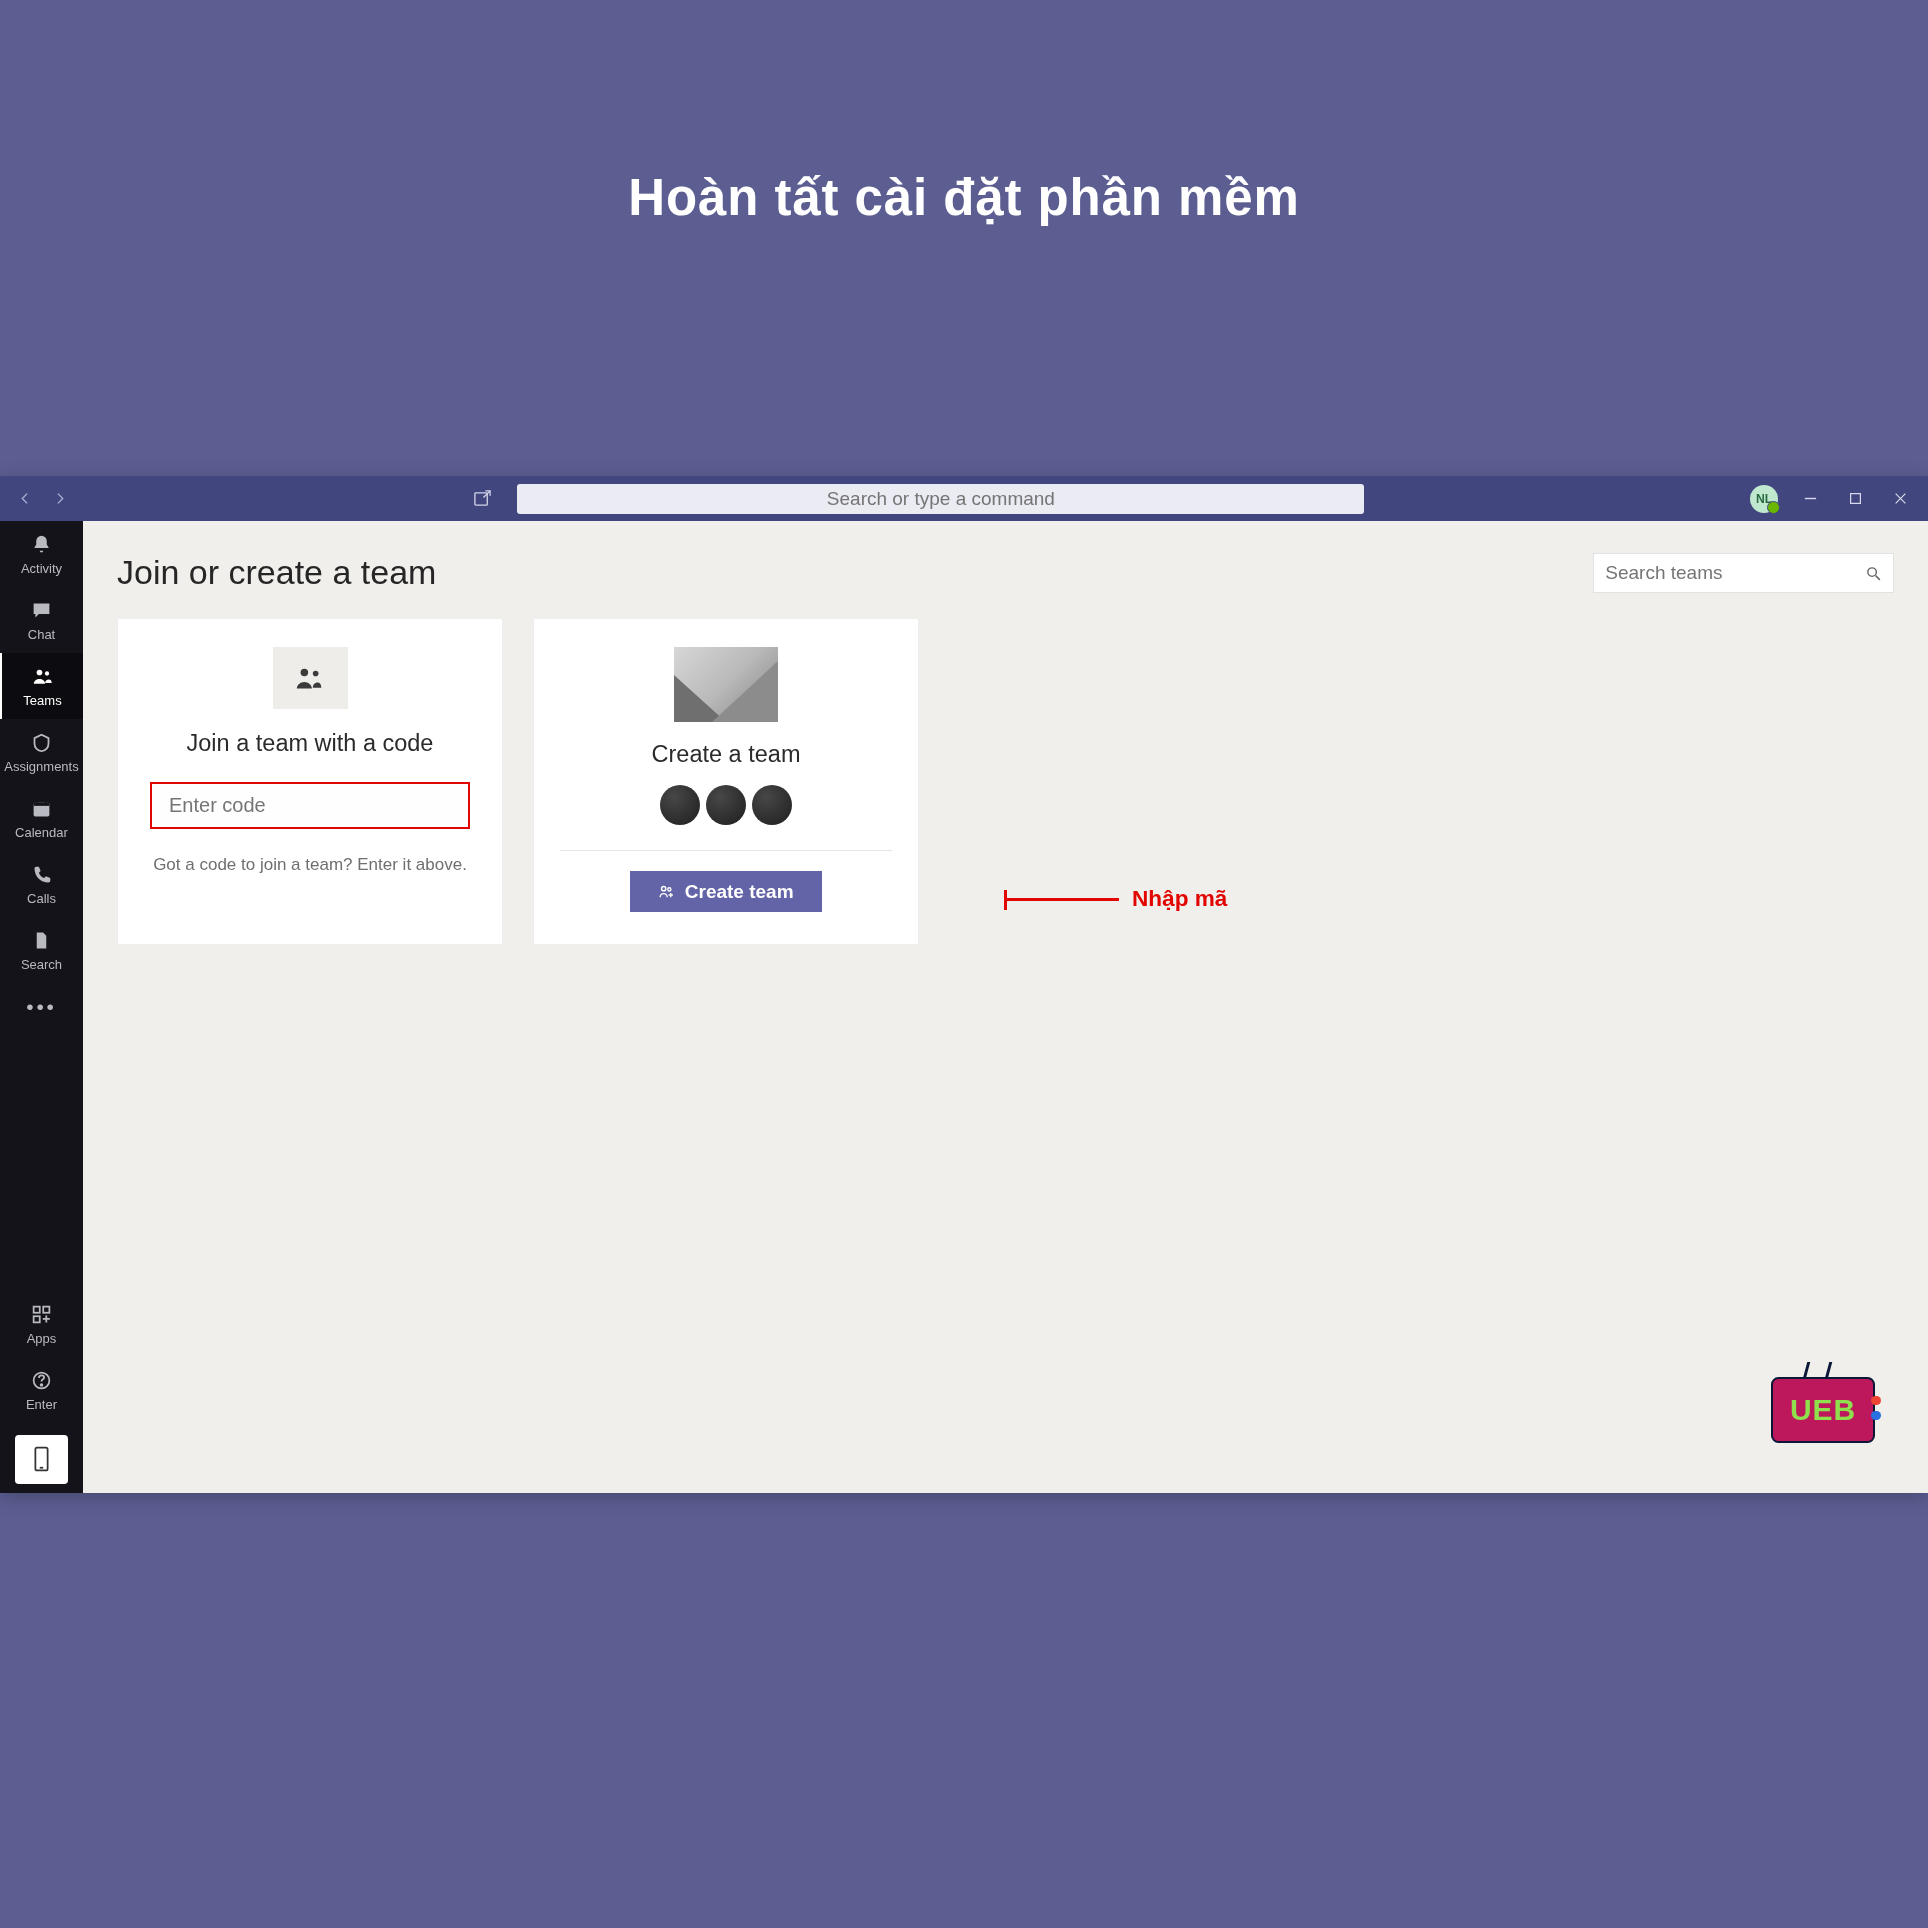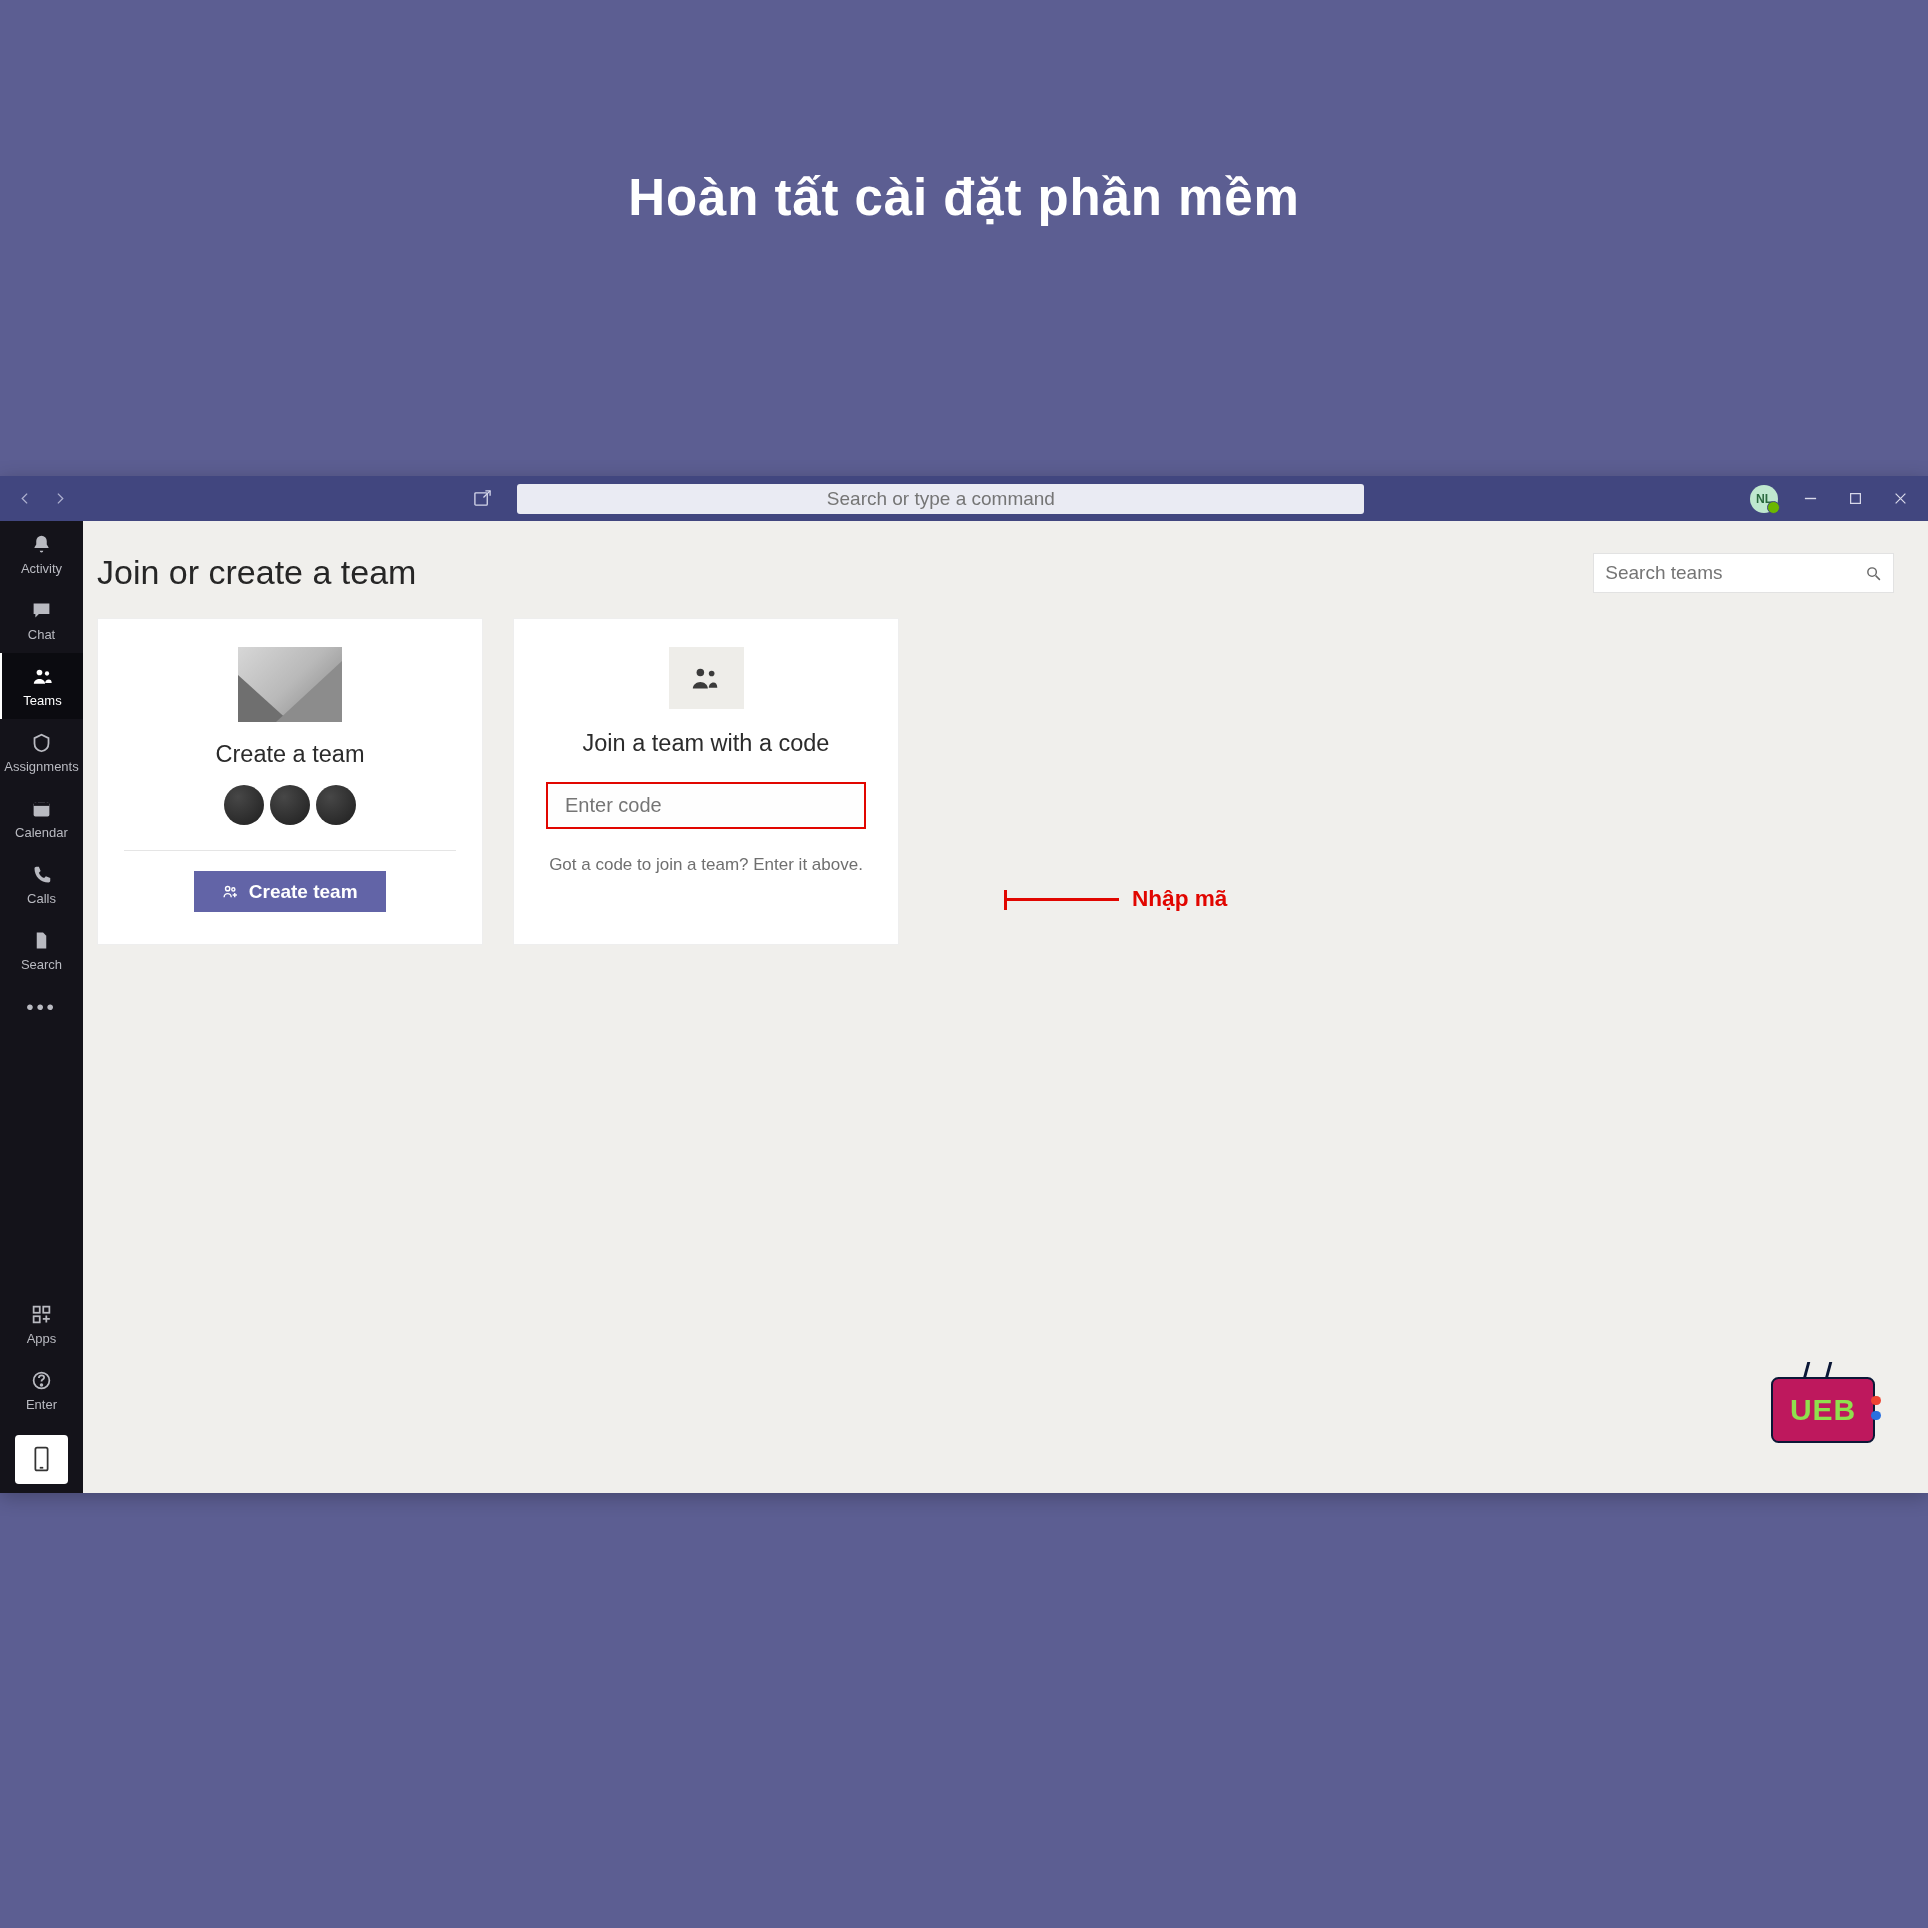--- a/index.html
+++ b/index.html
@@ -32,21 +32,21 @@
 
 .sidebar { width:83px; background:#14131a; display:flex; flex-direction:column; align-items:center; color:#aaa; }
 .sbitem { width:83px; height:66px; display:flex; flex-direction:column; align-items:center; justify-content:center; gap:3.8px; color:#b9bac1; cursor:pointer; font-size:14px; }
 .sbitem.active { background:#0b0b10; color:#fff; border-left:2.8px solid #fff; }
 .sbitem .ic { width:24.5px; height:24.5px; display:flex; align-items:center; justify-content:center; }
 .sbitem span { font-size:13px; }
 .sbspacer { flex:1; }
 .sbmore { width:83px; height:47px; display:flex; align-items:center; justify-content:center; color:#b9bac1; cursor:pointer; font-size:21px; letter-spacing:2.8px; }
 .sbdl { width:53px; height:49px; margin:11.3px auto 9.4px; background:#fff; border-radius:3.8px; display:flex; align-items:center; justify-content:center; cursor:pointer; }
 
-.main { flex:1; background:#f0efec; padding:32px 14px; position:relative; }
+.main { flex:1; background:#f0efec; padding:32px 34px; position:relative; }
 .main .heading { font-size:34px; font-weight:400; color:#262626; margin-bottom:26px; }
 
 .searchteams { position:absolute; top:32px; right:34px; width:301px; height:40px; background:#fff; border:0.9px solid #e2e2e2; display:flex; align-items:center; padding:0 11.3px; gap:7.5px; }
 .searchteams input { flex:1; border:none; outline:none; font-size:19px; color:#666; background:transparent; }
 .searchteams .mag { color:#666; }
 
 .cards { display:flex; gap:30px; }
 .card { width:386px; background:#fff; border:0.9px solid #eee; padding:28px 26px 32px; display:flex; flex-direction:column; align-items:center; }
 
 .card.create .thumb { width:104px; height:75px; background:linear-gradient(135deg,#d7d7d7 0%,#b9b9b9 50%,#7f7f7f 100%); position:relative; margin-bottom:19px; }
@@ -236,20 +236,37 @@
           <input placeholder="Search teams" style="">
           <span class="mag">
             <svg width="17" height="17" viewBox="0 0 24 24" fill="none" stroke="currentColor" stroke-width="2">
                 <circle cx="10" cy="10" r="6"></circle>
                 <line x1="15" y1="15" x2="21" y2="21"></line>
               </svg>
           </span>
         </div>
 
         <div class="cards">
+          <div class="card join">
+            <div class="iconbox">
+              <span>
+                <svg width="32" height="24.5" viewBox="0 0 34 26" fill="#3b3b3b">
+                    <circle cx="11" cy="7" r="4"></circle>
+                    <circle cx="23" cy="8" r="3"></circle>
+                    <path d="M3 24c0-4 4-7 8-7s8 3 8 7H3zm17-1c0-3 2-5.5 5-5.5 2.3 0 4 2 4 5.5h-9z"></path>
+                  </svg>
+              </span>
+            </div>
+            <h3>Join a team with a code</h3>
+            <div class="codewrap">
+              <input class="codeinput" placeholder="Enter code" style="">
+            </div>
+            <div class="hint">Got a code to join a team? Enter it above.</div>
+          </div>
+
           <div class="card create">
             <div class="thumb"></div>
             <h3>Create a team</h3>
             <div class="dots">
               <div class="d"></div>
                 <div class="d"></div>
                 <div class="d"></div>
             </div>
             <div class="divider"></div>
             <button class="createbtn">
@@ -257,37 +274,20 @@
                 <svg width="17" height="17" viewBox="0 0 24 24" fill="none" stroke="currentColor" stroke-width="2">
                     <circle cx="8" cy="8" r="3"></circle>
                     <circle cx="16" cy="9" r="2.2"></circle>
                     <path d="M3 20c0-3 2.5-5 5-5s5 2 5 5"></path>
                     <path d="M18 14v6M15 17h6"></path>
                   </svg>
               </span>
               <span>Create team</span>
             </button>
           </div>
-
-          <div class="card join">
-            <div class="iconbox">
-              <span>
-                <svg width="32" height="24.5" viewBox="0 0 34 26" fill="#3b3b3b">
-                    <circle cx="11" cy="7" r="4"></circle>
-                    <circle cx="23" cy="8" r="3"></circle>
-                    <path d="M3 24c0-4 4-7 8-7s8 3 8 7H3zm17-1c0-3 2-5.5 5-5.5 2.3 0 4 2 4 5.5h-9z"></path>
-                  </svg>
-              </span>
-            </div>
-            <h3>Join a team with a code</h3>
-            <div class="codewrap">
-              <input class="codeinput" placeholder="Enter code" style="">
-            </div>
-            <div class="hint">Got a code to join a team? Enter it above.</div>
-          </div>
         </div>
 
         <div class="annowrap">
           <div class="annoline"></div>
           <div class="annolabel">Nhập mã</div>
         </div>
 
       </div>
     </div>
   </div>

